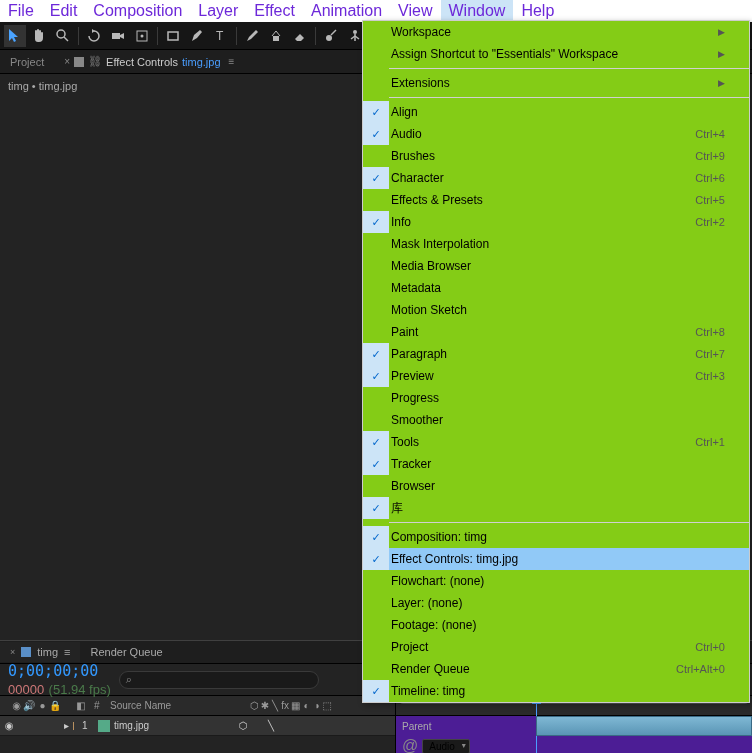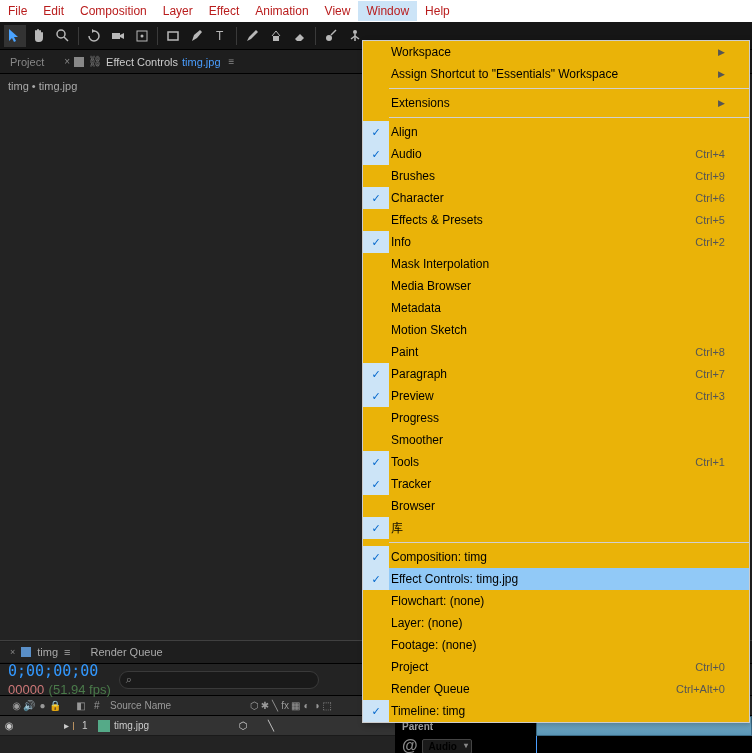--- a/index.html
+++ b/index.html
@@ -1,19 +1,19 @@
 <!DOCTYPE html>
 <html><head>
 <meta charset="utf-8">
 <style>
 * { margin: 0; padding: 0; box-sizing: border-box; font-family: "Segoe UI", Arial, sans-serif; }
 body { width: 752px; height: 753px; background: #232323; overflow: hidden; position: relative; }
 
 
-.menubar { height: 22px; background: #fff; display: flex; align-items: center; font-size: 12px; color: #b91c1c; text-align: center; }
+.menubar { height: 22px; background: #fff; display: flex; align-items: center; font-size: 16px; color: #6d28d9; text-align: center; }
 .menubar .menu-item { padding: 3px 8px; cursor: pointer; }
 .menubar .menu-item.active { background: #cce4f7; }
 
 
 .toolbar { height: 28px; background: #161616; border-bottom: 1px solid #000; display: flex; align-items: center; padding: 0 4px; gap: 2px; }
 .toolbar .tool { width: 22px; height: 22px; display: flex; align-items: center; justify-content: center; color: #b8b8b8; cursor: pointer; }
 .toolbar .tool.active { background: #333; }
 .toolbar .tool svg { width: 16px; height: 16px; }
 .toolbar .divider { width: 1px; height: 18px; background: #3a3a3a; margin: 0 2px; }
 
@@ -47,35 +47,35 @@
 .layer-header .icons { width: 72px; display: flex; gap: 3px; justify-content: center; }
 .layer-header .switches { width: 90px; display: flex; gap: 2px; justify-content: center; }
 
 .layer-row { height: 20px; background: #333; display: flex; align-items: center; font-size: 10px; color: #ccc; border-bottom: 1px solid #1a1a1a; }
 .layer-row .col { padding: 0 4px; display: flex; align-items: center; gap: 4px; }
 .layer-thumb { width: 12px; height: 12px; background: #5a8; display: inline-block; }
 
 .switch-icon { width: 10px; height: 10px; display: inline-flex; align-items: center; justify-content: center; }
 
 
-.dropdown { position: absolute; top: 40px; left: 362px; width: 388px; background: #eab308; border: 1px solid #ccc; box-shadow: 2px 2px 6px rgba(0,0,0,0.3); font-size: 12px; z-index: 100; }
+.dropdown { position: absolute; top: 20px; left: 362px; width: 388px; background: #84cc16; border: 1px solid #ccc; box-shadow: 2px 2px 6px rgba(0,0,0,0.3); font-size: 12px; z-index: 100; }
 .dropdown .item { height: 22px; display: flex; align-items: center; padding: 0 24px 0 0; cursor: pointer; color: #000; }
 .dropdown .item.highlighted { background: #91c9f7; }
 .dropdown .check-col { width: 26px; display: flex; align-items: center; justify-content: center; color: #0066cc; font-size: 11px; background: transparent; height: 100%; }
 .dropdown .item .check-col.checked-bg { background: #cce4f7; }
 .dropdown .label { flex: 1; padding-left: 2px; }
 .dropdown .shortcut { color: #555; font-size: 11px; }
 .dropdown .submenu-arrow { color: #555; font-size: 9px; padding-left: 8px; }
 .dropdown .separator { height: 1px; background: #d0d0d0; margin: 3px 0 3px 26px; }
 
 .parent-cell { padding-left: 6px; color: #aaa; }
 .none-pill { background: #1a1a1a; border: 1px solid #444; padding: 1px 14px 1px 6px; border-radius: 2px; font-size: 10px; position: relative; }
 .none-pill::after { content: "▾"; position: absolute; right: 3px; top: 1px; font-size: 8px; color: #888; }
 
-.timeline-track { position: absolute; left: 395px; right: 0; top: 56px; height: 57px; background: #000000; border-left: 1px solid #000; font-weight: bold; }
+.timeline-track { position: absolute; left: 395px; right: 0; top: 56px; height: 57px; background: #4c1d95; border-left: 1px solid #000; }
 .track-ruler { height: 20px; background: #2a2a2a; border-bottom: 1px solid #000; position: relative; }
 .track-ruler .playhead { position: absolute; left: 140px; top: 0; width: 1px; height: 57px; background: #4a9eff; }
 .track-ruler .playhead::before { content:""; position:absolute; left:-4px; top:0; width:9px; height:8px; background:#4a9eff; }
 .track-bar { position: absolute; left: 140px; right: 0; top: 20px; height: 20px; background: linear-gradient(#7fb8d4,#5a95b5); border: 1px solid #3a6a85; }
 </style>
 </head>
 <body>
 
 <div class="menubar" id="menubar">
     <div class="menu-item">File</div>

